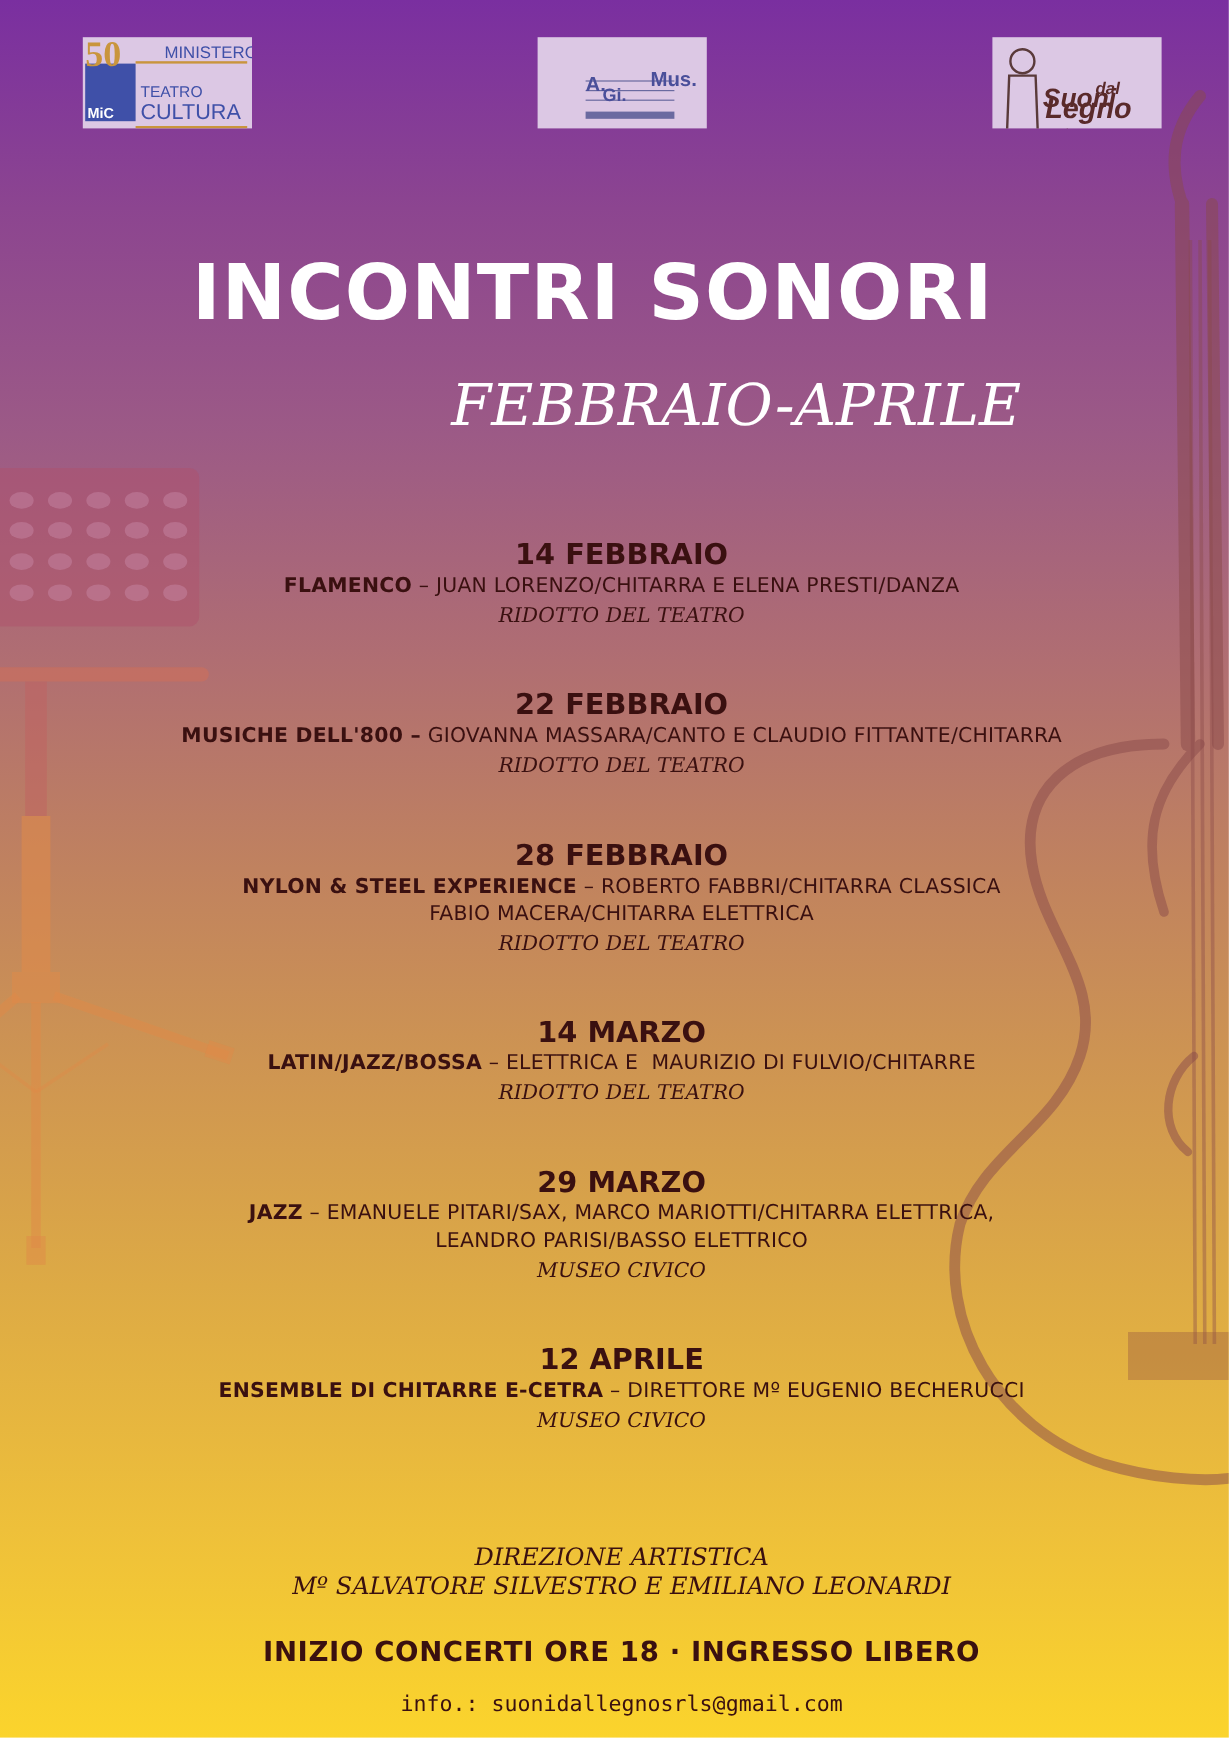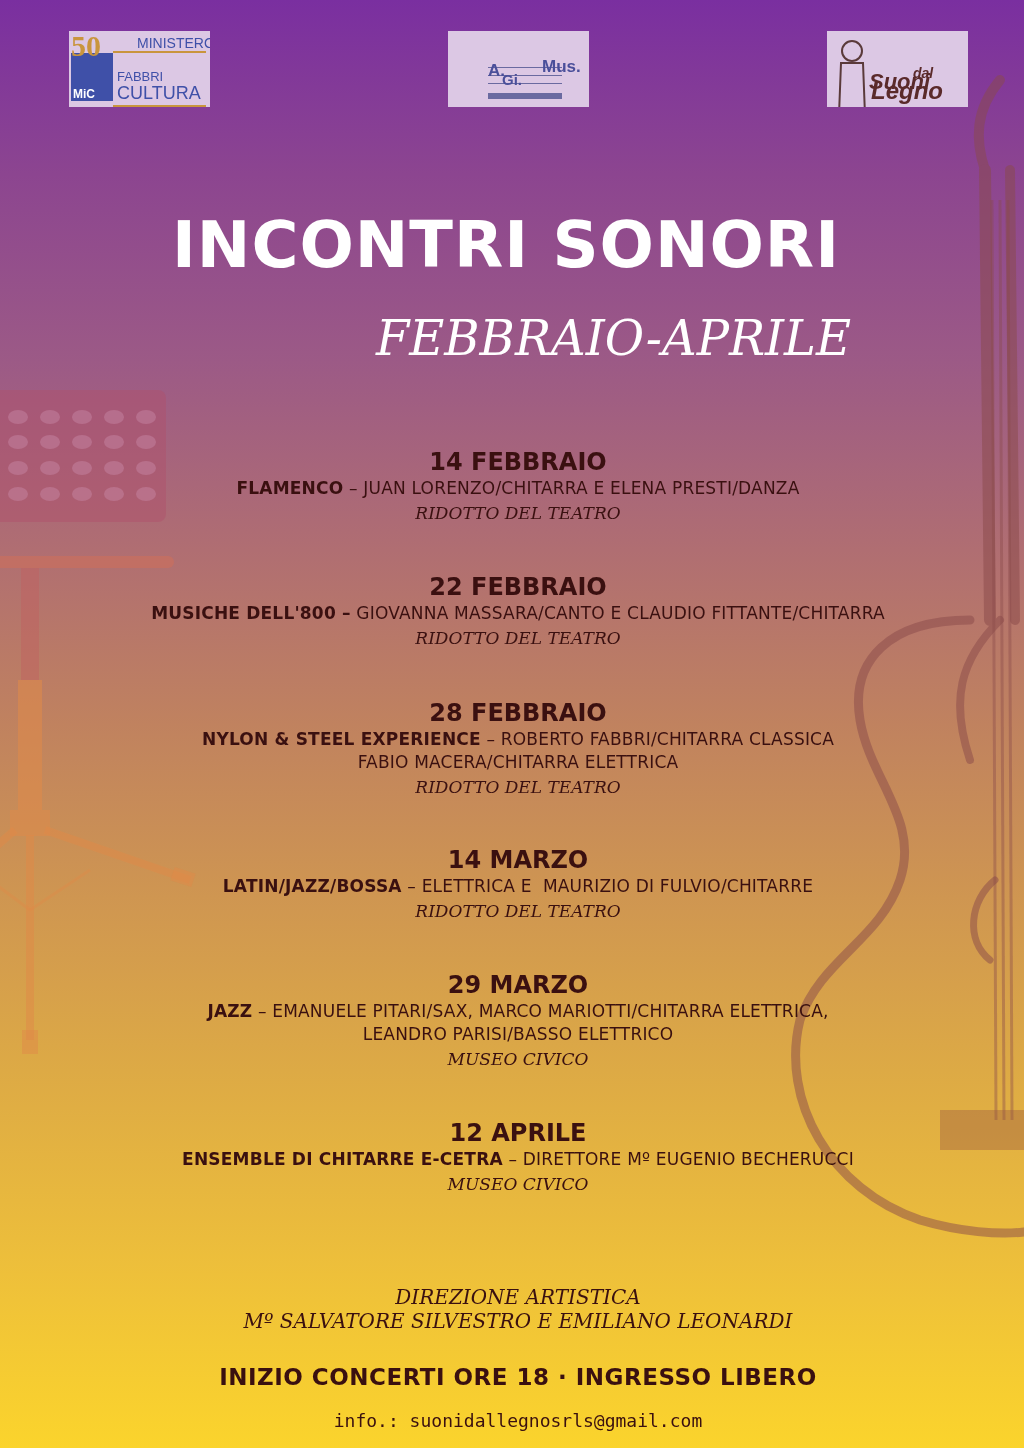--- a/index.html
+++ b/index.html
@@ -31,21 +31,21 @@
     .vega-frame { position:absolute; left:16px; top:0; width:96px; height:92px; border-left:2px solid #6a4a6a; border-right:2px solid #6a4a6a; box-sizing:border-box; }
     .vega-t { left:36px; top:72px; font-size:18px; color:#6a4a6a; letter-spacing:1px; }
     .suoni-t1 { left:42px; top:10px; font-size:22px; font-style:italic; font-weight:bold; color:#5a2a2a;margin-top:28px; }
     .suoni-t2 { left:86px; top:34px; font-size:14px; font-style:italic; font-weight:bold; color:#5a2a2a; }
     .suoni-t3 { left:44px; top:46px; font-size:24px; font-style:italic; font-weight:bold; color:#5a2a2a; }
     .suoni-t4 { left:50px; top:74px; font-size:12px; font-style:italic; color:#5a2a2a; }
 
     .decor { position: absolute; pointer-events: none; }
 
     .title {
-      position: absolute; top: 208px; left: 16px; width: 980px; text-align: center;
+      position: absolute; top: 208px; left: 4px; width: 980px; text-align: center;
       font-family: "DejaVu Sans", sans-serif; font-weight: bold;
       font-size: 64px; color: #ffffff; letter-spacing: 1px;
     }
     .subtitle {
       position: absolute; top: 310px; left: 376px;
       font-family: "DejaVu Serif", serif; font-style: italic;
       font-size: 48px; color: #ffffff; text-align: right;
     }
 
     .events { position: absolute; left: 0; width: 1024px; top: 0; }
@@ -137,21 +137,21 @@
 </svg>
 
 <div class="logos">
   <div class="logo" style="left:69px;">
     <div class="mic-blue"></div>
     <span class="mic50">50</span>
     <span class="mic-mic">MiC</span>
     <div class="mic-lines" style="top:20px;"></div>
     <div class="mic-lines" style="top:74px;"></div>
     <span class="txt mic-t1">MINISTERO</span>
-    <span class="txt mic-t2">FABBRI</span>
+    <span class="txt mic-t2">TEATRO</span>
     <span class="txt mic-t3">CULTURA</span>
   </div>
   <div class="logo" style="left:448px;">
     <div class="agimus-lines" style="top:36px;"></div>
     <div class="agimus-lines" style="top:44px;"></div>
     <div class="agimus-lines" style="top:52px;"></div>
     <span class="txt agimus">A.</span>
     <span class="txt agimus" style="left:54px;top:40px;font-size:15px;">Gi.</span>
     <span class="txt agimus" style="left:72px;top:26px;margin-left:22px;">Mus.</span>
     <div class="agimus-sub"></div>

